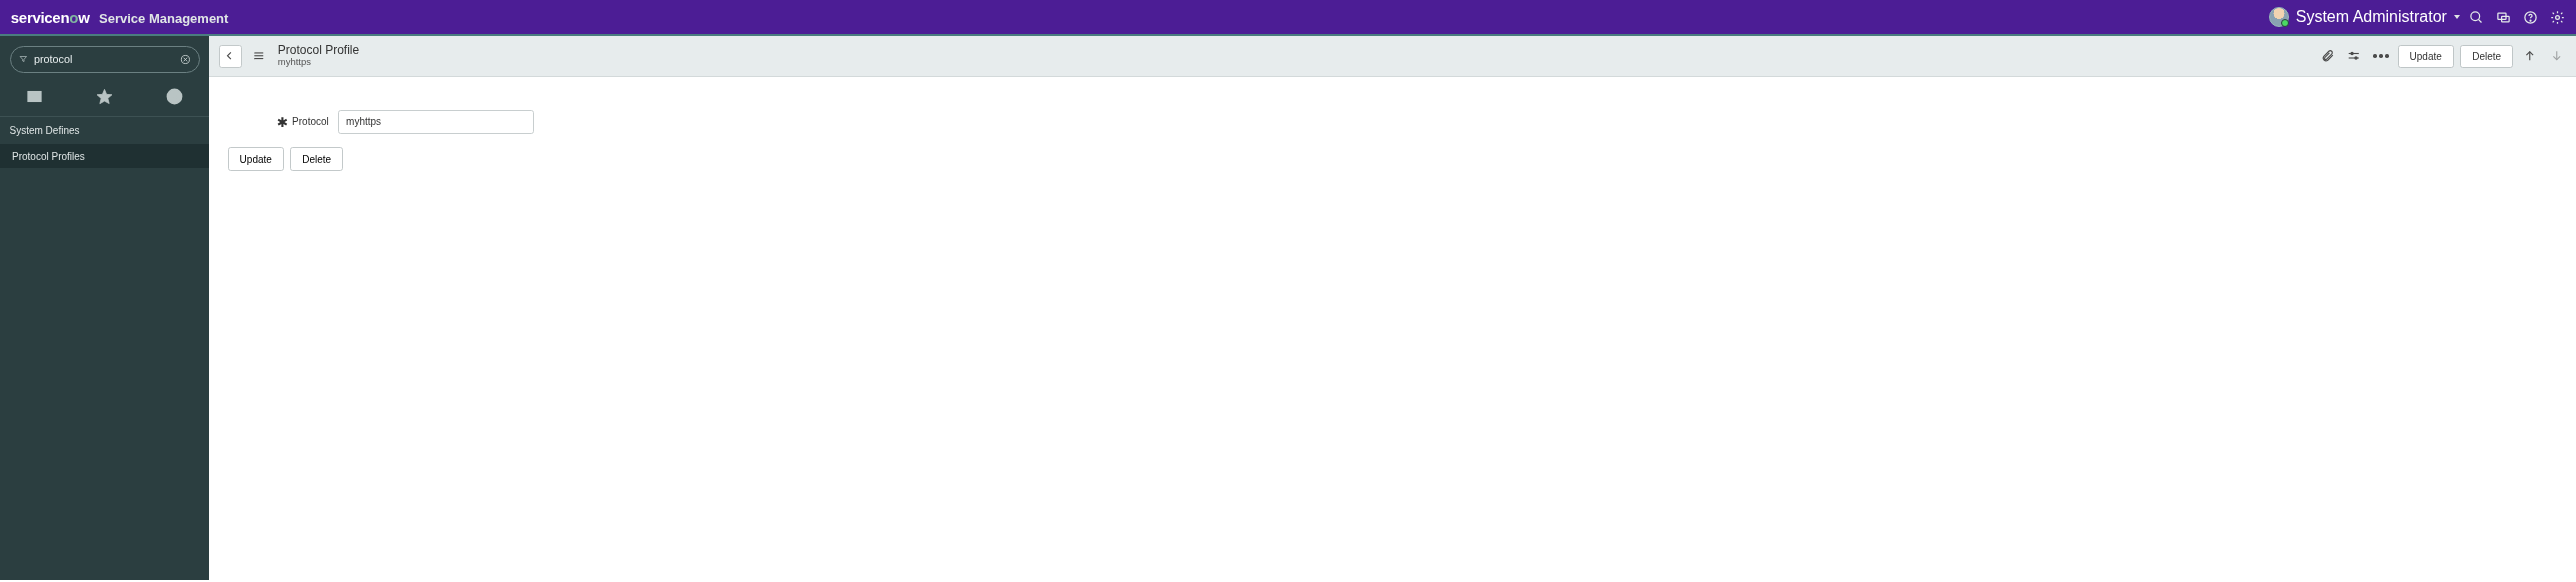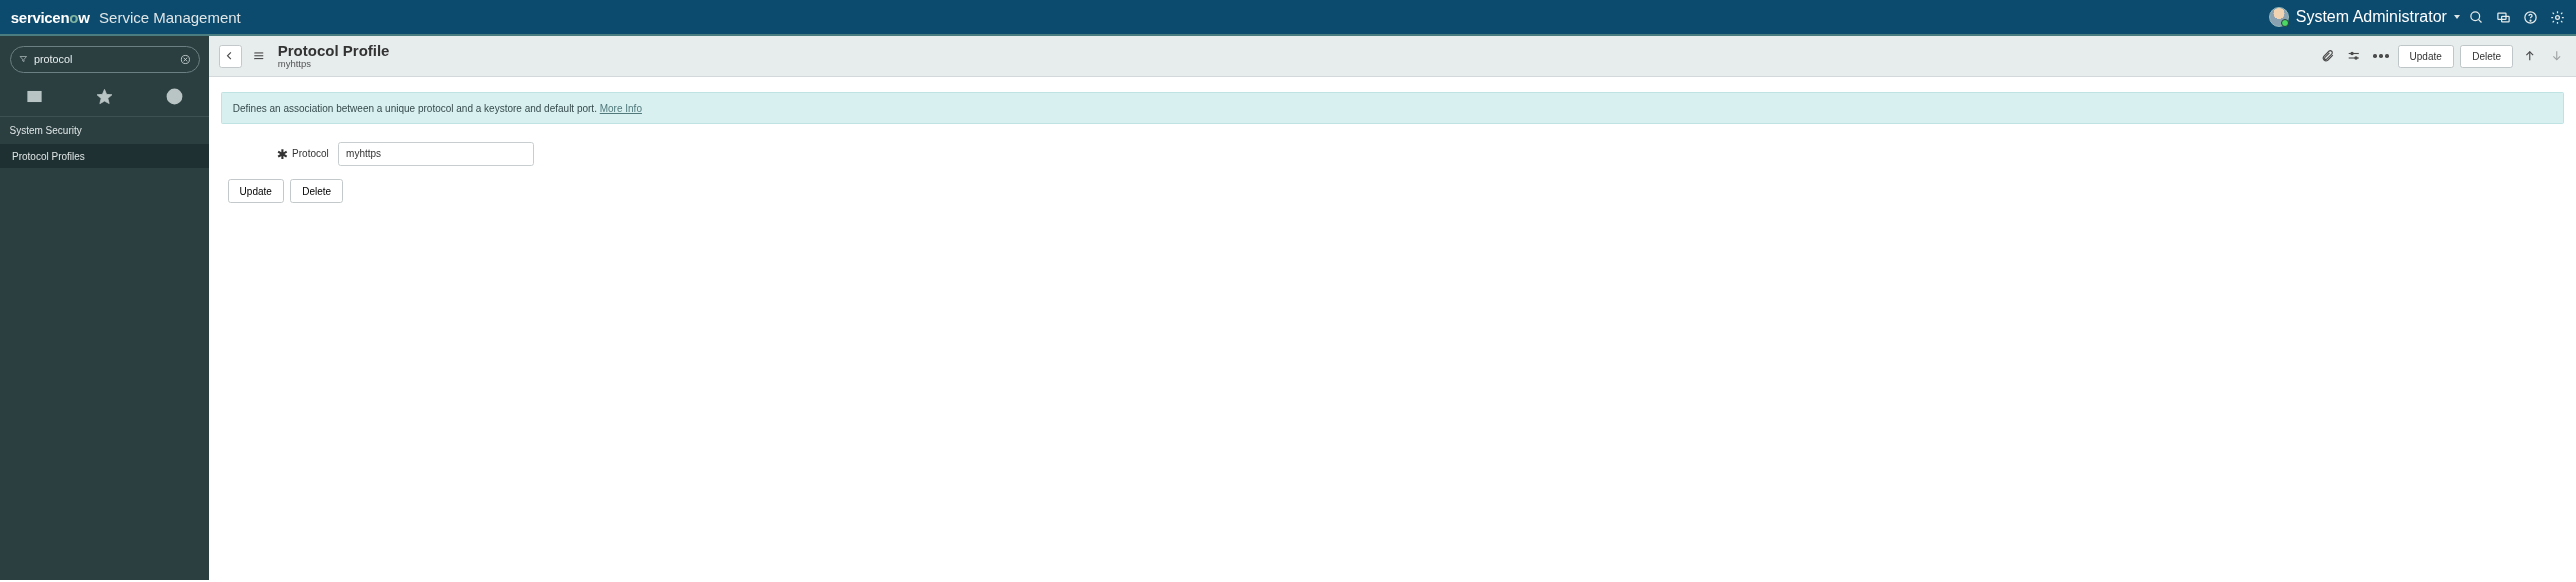--- a/index.html
+++ b/index.html
@@ -5,40 +5,40 @@
   * { box-sizing: border-box; margin: 0; padding: 0; }
   body {
     font-family: Arial, Helvetica, sans-serif;
     font-size: 9.5px;
     background: #fff;
     color: #2e2e2e;
   }
 
   
   .banner {
-    background: #0c4a6e;
+    background: #4c1d95;
     height: 36px;
     display: flex;
     align-items: center;
     padding: 0 10.8px;
     color: #fff;
     border-bottom: 2px solid #4a7d7f;
   }
   .logo {
     display: flex;
     align-items: baseline;
     gap: 9.5px;
   }
   .logo-text {
     font-size: 15px;
     font-weight: 600;
     letter-spacing: -0.3px;
   }
   .logo-text .o1 { color: #81b5a1; }
-  .logo-sub { font-size: 15px; font-weight: 400; color: #e0e6e6; }
+  .logo-sub { font-size: 13px; font-weight: 700; color: #e0e6e6; }
   .banner-spacer { flex: 1; }
   .user-box { display: flex; align-items: center; gap: 6.8px; margin-right: 9.5px; cursor: pointer; }
   .avatar {
     width: 20px; height: 20px; border-radius: 50%;
     background: radial-gradient(circle at 50% 30%, #f1d3b1 0 35%, #8aa2b2 36% 100%);
     position: relative; border:0.7px solid #9bb;
   }
   .avatar::after{
      content:""; position:absolute; right:-1.4px; bottom:-1.4px;
      width:6.8px; height:6.8px; background:#4bd964; border-radius:50%;
@@ -86,21 +86,21 @@
     padding:0 9.5px; gap:6.8px; border-bottom:0.7px solid #d3d9da;
   }
   .hdr-btn{
     width:23px; height:23px; border:0.7px solid #c3c9ca; border-radius:2.7px;
     background:#fff; display:flex; align-items:center; justify-content:center;
     cursor:pointer;
   }
   .hdr-btn svg, .hdr-ic svg{ width:13.5px; height:13.5px; stroke:#4b4b4b; fill:none; stroke-width:2; }
   .hdr-ic{ width:20px; height:20px; display:flex; align-items:center; justify-content:center; cursor:pointer; color:#4b4b4b;}
   .hdr-title{ display:flex; flex-direction:column; line-height:1.15; margin-left:2.7px;}
-  .hdr-title .t1{ font-weight:700; font-size:15px; color:#333;}
+  .hdr-title .t1{ font-weight:400; font-size:12px; color:#333;}
   .hdr-title .t2{ font-size:9.5px; color:#555;}
   .hdr-spacer{ flex:1; }
   .hdr-action-btn{
     height:23px; padding:0 10.8px; border:0.7px solid #bfc6c7; background:#fff;
     border-radius:2.7px; font-size:10px; color:#333; cursor:pointer;
   }
   .hdr-ic .dots{ display:flex; gap:2.7px; }
   .hdr-ic .dots span{ width:3.4px;height:3.4px;border-radius:50%;background:#4b4b4b;display:block;}
 
   .content{ padding:15px 12px; }
@@ -216,21 +216,21 @@
             <path d="M12 3l2.6 6.3 6.8.5-5.2 4.5 1.7 6.6L12 17.8 6.1 21l1.7-6.6L2.6 9.8l6.8-.5z"></path>
           </svg>
       </span>
       <span class="t">
         <svg viewBox="0 0 24 24" fill="none" stroke-width="2">
             <circle cx="12" cy="12" r="9"></circle>
             <path d="M12 7v5l4 2"></path>
           </svg>
       </span>
     </div>
-    <div class="nav-section">System Security</div>
+    <div class="nav-section">System Defines</div>
     <div class="nav-item active">Protocol Profiles</div>
   </div>
 
   <div class="main">
     <div class="form-header">
       <div class="hdr-btn">
         <svg viewBox="0 0 24 24">
             <polyline points="14 6 8 12 14 18"></polyline>
           </svg>
       </div>
@@ -276,23 +276,20 @@
       </div>
       <div class="hdr-ic" style="opacity:.45">
         <svg viewBox="0 0 24 24">
             <line x1="12" y1="4" x2="12" y2="19"></line>
             <polyline points="6 13 12 19 18 13"></polyline>
           </svg>
       </div>
     </div>
 
     <div class="content">
-      <div class="info-bar">
-        <span>Defines an association between a unique protocol and a keystore and default port. </span><a>More Info</a>
-      </div>
 
       <div class="form">
         <div class="form-row">
           <div class="field">
             <div class="label">
               <span class="req-mark">✱</span>
               <span>Protocol</span>
             </div>
             <input class="text-input" value="myhttps" style="">
           </div>

